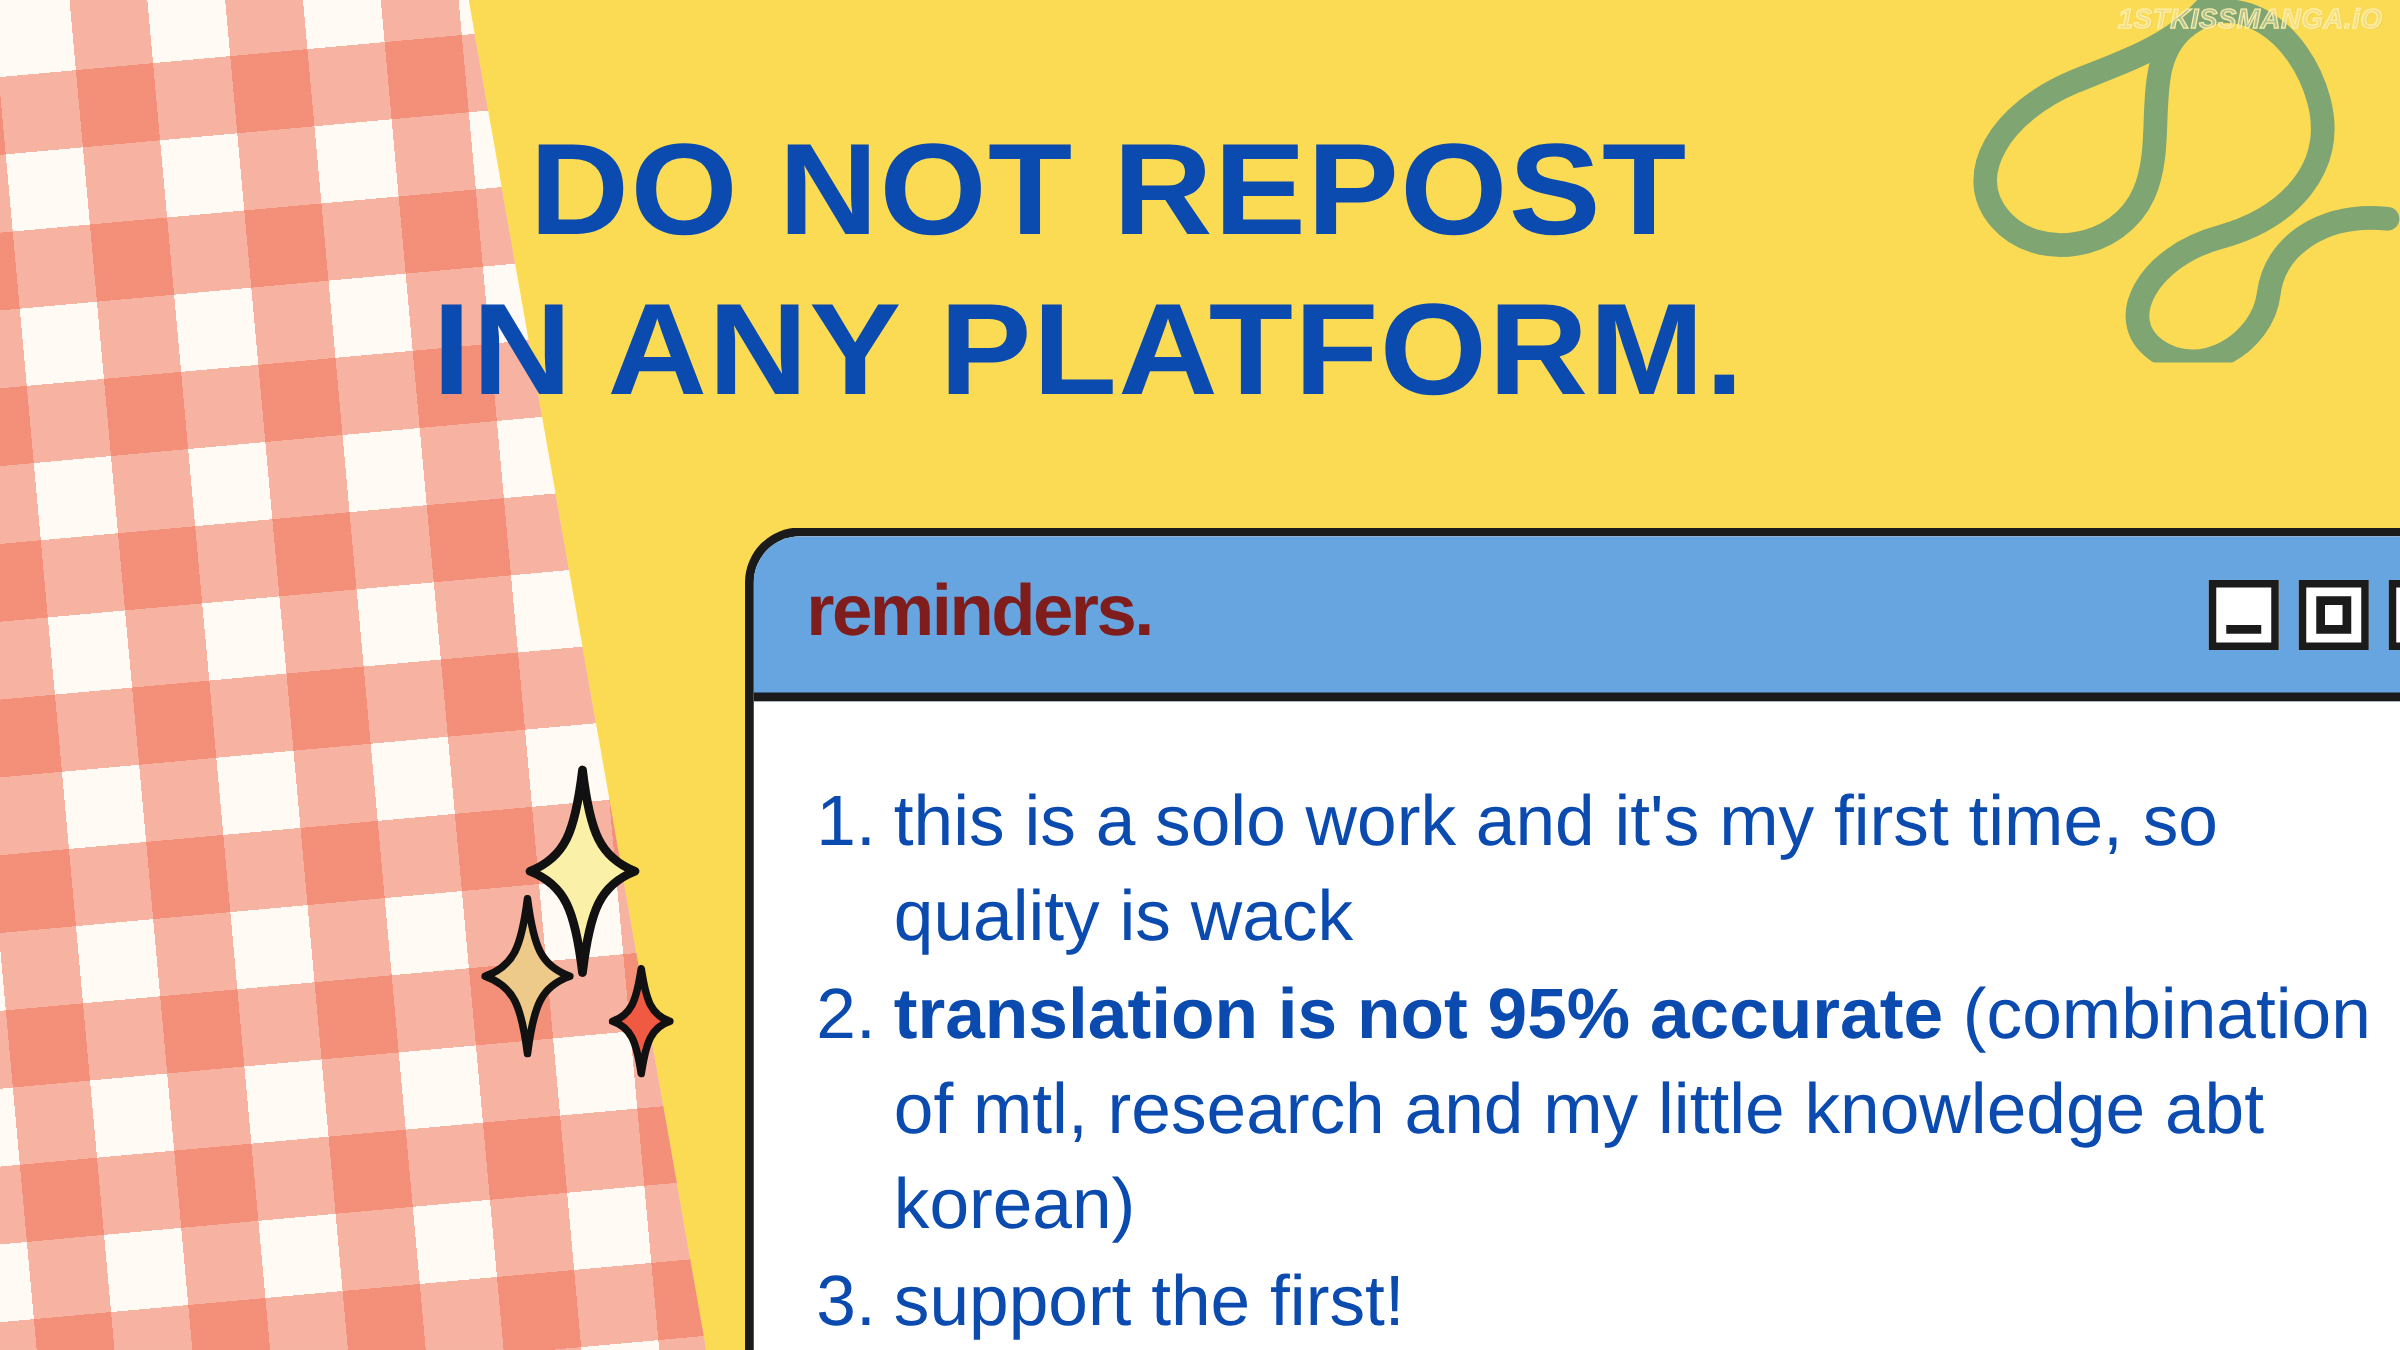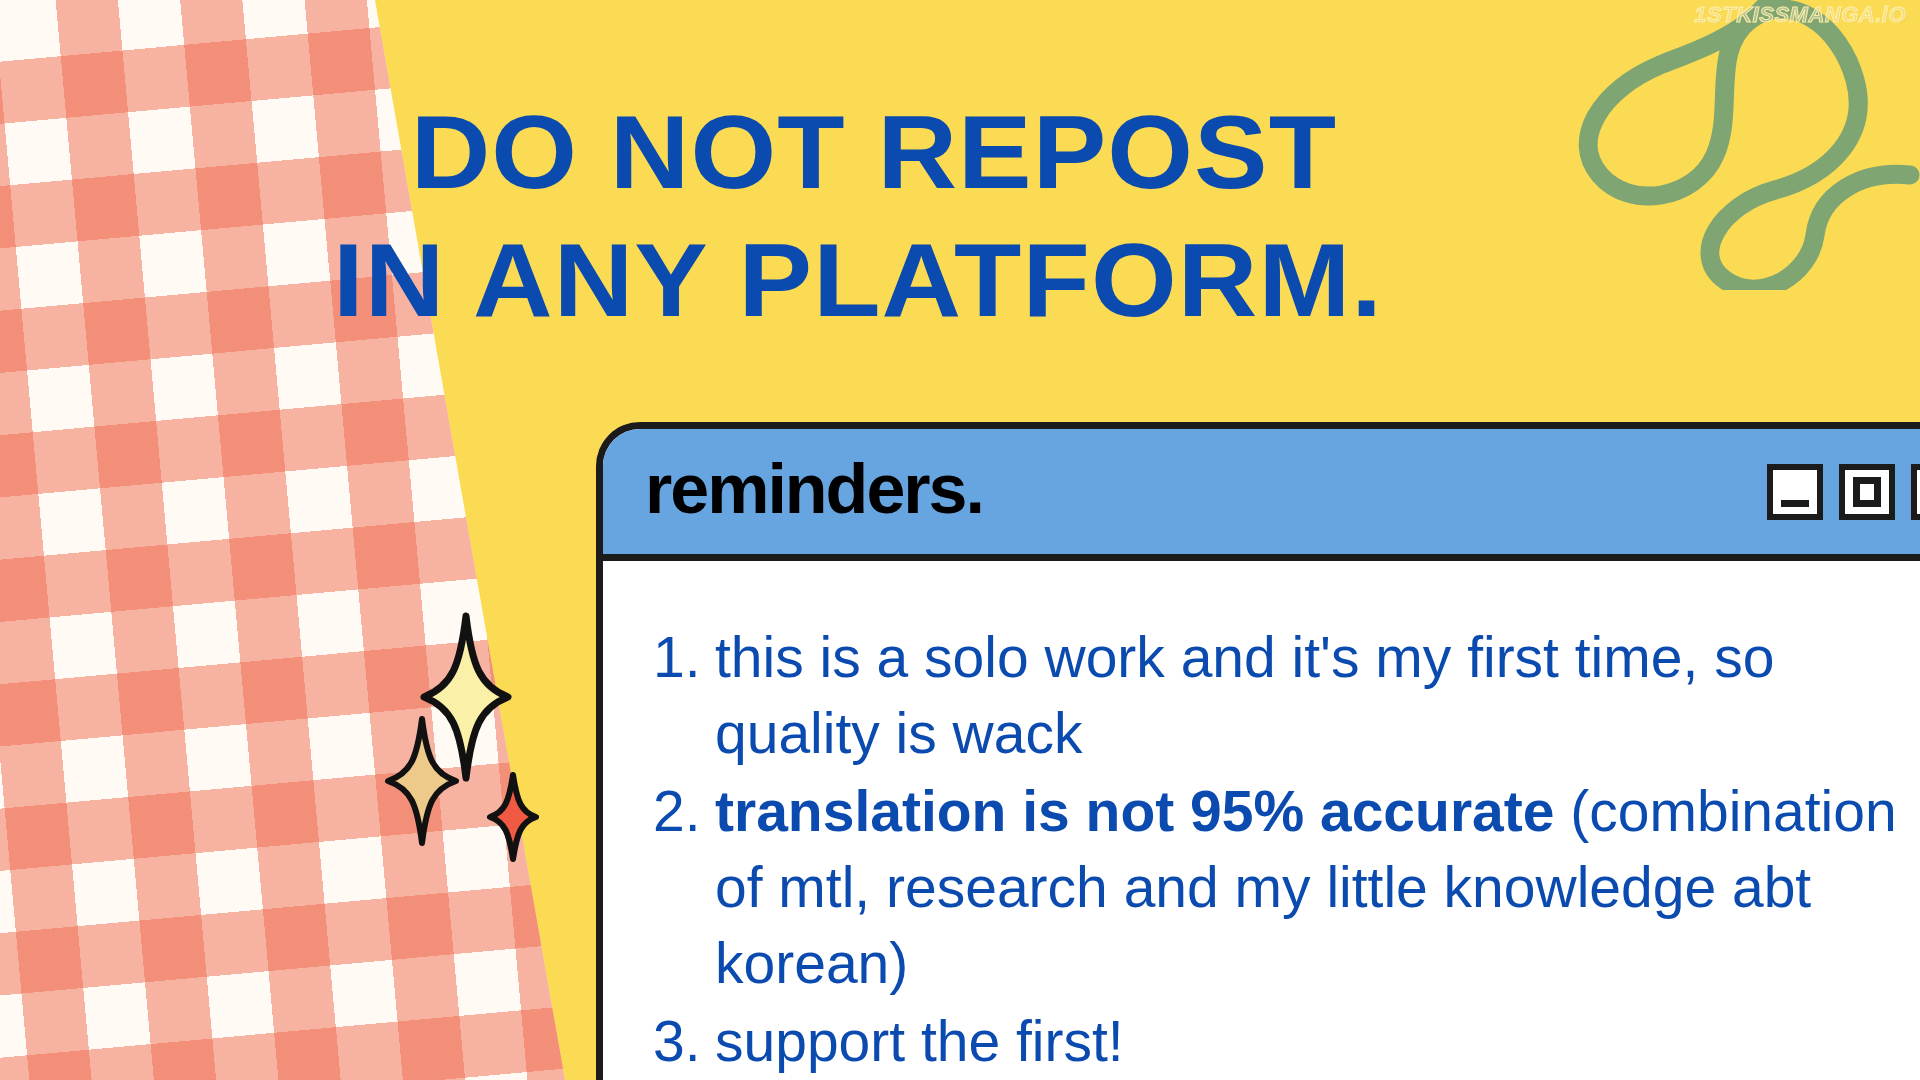--- a/index.html
+++ b/index.html
@@ -76,21 +76,21 @@
     color: rgba(255,255,255,0.30);
     -webkit-text-stroke: 1px rgba(255,240,170,0.95);
     text-shadow: 1px 1px 0 rgba(200,170,60,0.25);
     white-space: nowrap;
     z-index: 40;
   }
 
   
   .headline {
     position: absolute;
-    left: 3px;
+    left: 16px;
     top: 88px;
     width: 1710px;
     text-align: center;
     z-index: 20;
     pointer-events: none;
   }
   .headline-line {
     display: block;
     color: #0B4BAF;
     font-family: "Liberation Sans", sans-serif;
@@ -130,24 +130,24 @@
     height: 132px;
     background: #66A5E0;
     border-bottom: 7px solid #1B1B1B;
     display: flex;
     align-items: center;
     justify-content: space-between;
     padding: 0 22px 0 42px;
     box-sizing: border-box;
   }
   .window-title {
-    color: #000000;
+    color: #7f1d1d;
     font-family: "Liberation Sans", sans-serif;
     font-weight: 700;
-    font-size: 70px;
+    font-size: 58px;
     line-height: 82px;
     letter-spacing: -2px;
     margin-top: -6px;
   }
   .win-buttons {
     display: flex;
     gap: 16px;
     align-items: center;
   }
   .win-btn {

